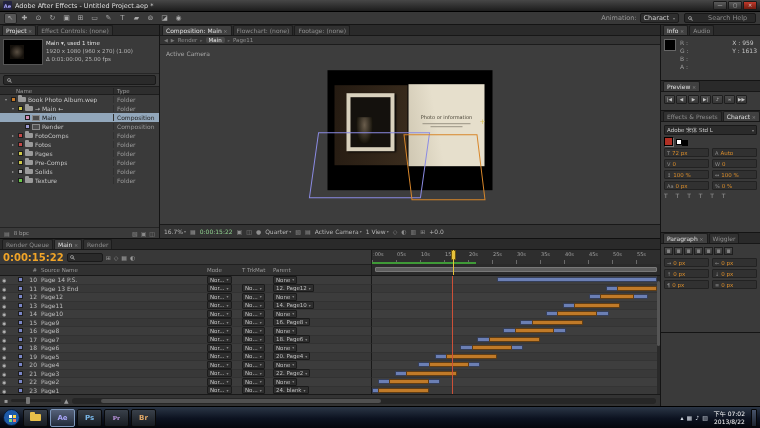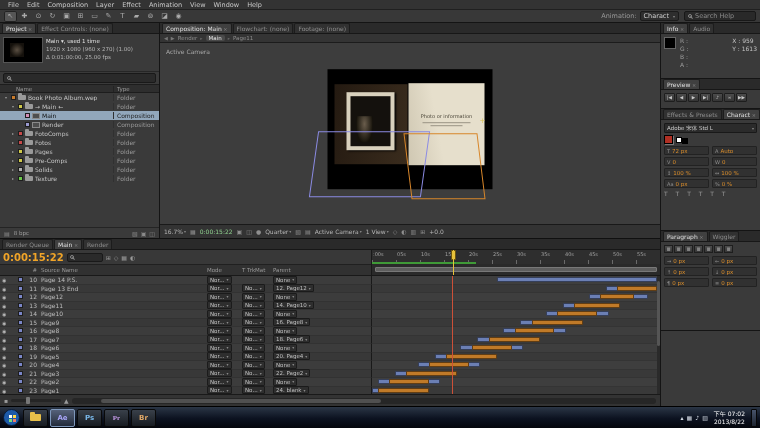--- a/index.html
+++ b/index.html
@@ -16,21 +16,21 @@
 .win-btn.close{background:linear-gradient(#c0392b,#701c10);}
 .menubar{height:10px;background:#333;display:flex;align-items:center;padding:0 4px;border-bottom:1px solid #202020;flex:none;}
 .menu-item{font-size:6.5px;color:#c8c8c8;padding:0 4px;white-space:nowrap;}
 .toolbar{height:13px;background:#383838;border-bottom:1px solid #141414;display:flex;align-items:center;padding:0 4px;gap:1px;flex:none;}
 .tool{width:13px;height:11px;display:flex;align-items:center;justify-content:center;color:#aaa;font-size:7px;border-radius:2px;flex:none;}
 .tool.active{background:#565656;box-shadow:inset 0 0 0 1px #222;}
 .tb-spacer{flex:1;}
 .tb-label{color:#999;font-size:6.5px;margin-right:2px;}
 .tb-select{background:#2e2e2e;border:1px solid #1b1b1b;border-radius:2px;padding:0 3px;font-size:6.5px;color:#ccc;display:flex;gap:4px;align-items:center;height:10px;margin-right:4px;}
 .tb-select::after{content:"▾";font-size:4px;color:#888;}
-.searchbox{background:#292929;border:1px solid #181818;border-radius:2px;padding:0 3px;display:flex;align-items:center;gap:3px;width:72px;color:#8a8a8a;font-size:6.5px;height:10px;}
+.searchbox{background:#292929;border:1px solid #181818;border-radius:2px;padding:0 3px;display:flex;align-items:center;gap:16px;width:72px;color:#8a8a8a;font-size:6.5px;height:10px;}
 .mag{width:4px;height:4px;border:1px solid #888;border-radius:50%;position:relative;flex:none;}
 .mag::after{content:"";position:absolute;width:3px;height:1px;background:#888;right:-2px;bottom:-1px;transform:rotate(45deg);}
 
 
 .content{flex:1;display:flex;min-height:0;}
 .content-left{width:660px;display:flex;flex-direction:column;min-height:0;flex:none;}
 .main{flex:1;display:flex;min-height:0;}
 .right-col{flex:1;background:#3a3a3a;border-left:1px solid #141414;display:flex;flex-direction:column;min-width:0;}
 
 
@@ -177,32 +177,30 @@
 .tray{margin-left:auto;display:flex;align-items:center;gap:3px;}
 .tray-icon{font-size:6px;color:#d4dae4;}
 .clock{text-align:center;font-size:6px;color:#fff;line-height:7.5px;padding:0 3px;white-space:nowrap;}
 .show-desktop{width:6px;height:18px;background:linear-gradient(#47536a,#1d2430);border:1px solid #060606;border-radius:1px;flex:none;}
 </style>
 </head>
 <body>
 
 <div id="app">
 
-
-  <div class="menubar" id="menubar">
-      <span class="menu-item">File</span>
-      <span class="menu-item">Edit</span>
-      <span class="menu-item">Composition</span>
-      <span class="menu-item">Layer</span>
-      <span class="menu-item">Effect</span>
-      <span class="menu-item">Animation</span>
-      <span class="menu-item">View</span>
-      <span class="menu-item">Window</span>
-      <span class="menu-item">Help</span>
-    </div>
+  <div class="titlebar">
+    <span class="app-badge">Ae</span>
+    <span class="title-text">Adobe After Effects - Untitled Project.aep *</span>
+    <span class="win-controls" id="win-controls">
+        <span class="win-btn">—</span>
+        <span class="win-btn">▢</span>
+        <span class="win-btn close">✕</span>
+      </span>
+  </div>
+
 
   <div class="toolbar">
     <span id="tools" style="display:flex;gap:1px;">
         <span class="tool active">↖</span>
         <span class="tool">✚</span>
         <span class="tool">⊙</span>
         <span class="tool">↻</span>
         <span class="tool">▣</span>
         <span class="tool">⊞</span>
         <span class="tool">▭</span>

